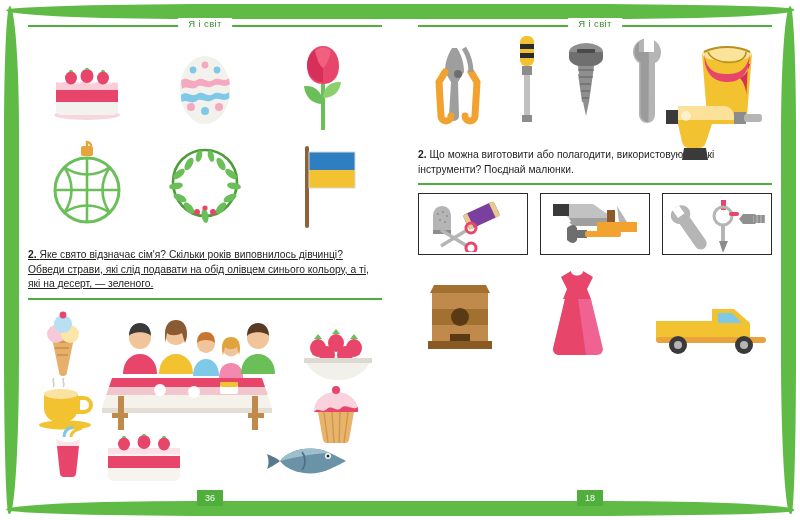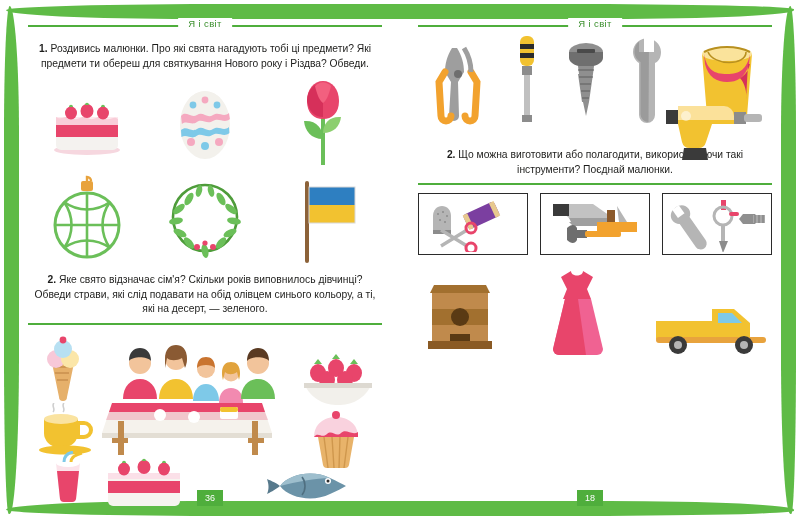--- a/index.html
+++ b/index.html
@@ -11,21 +11,20 @@
     height: 520px;
     overflow: hidden;
     font-family: "Liberation Sans", sans-serif;
     background: #ffffff;
   }
   .page {
     position: relative;
     width: 800px;
     height: 520px;
     background: #ffffff;
-    text-align: center;
   }
 
   
   .frame {
     position: absolute;
     inset: 0;
     pointer-events: none;
   }
   .frame .bar {
     position: absolute;
@@ -161,24 +160,20 @@
 
   <div class="spread">
 
     <div class="sheet left-sheet">
 
       <div class="runhead">
         <div class="rule"></div>
         <div class="label">Я і світ</div>
       </div>
 
-      <p class="task">
-        <span class="num">1.</span>
-        <span>Роздивись малюнки. Про які свята нагадують тобі ці предмети? Які предмети ти обереш для святкування Нового року і Різдва? Обведи.</span>
-      </p>
 
       <div class="grid3" style="margin-top:4px;row-gap:4px;">
 
         <div class="cell">
           <svg width="92" height="72" viewBox="0 0 92 72">
             <ellipse cx="46" cy="63" rx="33" ry="5" fill="#f6d7df"></ellipse>
             <path d="M15 36h62v22a5 5 0 0 1-5 5H20a5 5 0 0 1-5-5z" fill="#f4f2ef"></path>
             <path d="M15 36h62v12H15z" fill="#e8456b"></path>
             <path d="M15 44c6 5 10-3 16 1s10-4 16 0 10-4 16 0 9-3 14 1v4H15z" fill="#e8456b"></path>
             <path d="M15 30h62v8H15z" fill="#fde9ee"></path>
@@ -269,21 +264,21 @@
         <div class="cell">
           <svg width="80" height="92" viewBox="0 0 80 92">
             <rect x="22" y="8" width="4" height="82" rx="2" fill="#8c6239"></rect>
             <rect x="26" y="14" width="46" height="18" fill="#2e7fc1"></rect>
             <rect x="26" y="32" width="46" height="18" fill="#f2c230"></rect>
             <rect x="26" y="14" width="46" height="36" fill="none" stroke="#d8d8d8" stroke-width="1"></rect>
           </svg>
         </div>
       </div>
 
-      <p class="task" style="margin-top:8px;">
+      <p class="task" style="margin-top:18px;text-decoration:underline;">
         <span class="num">2.</span>
         <span>Яке свято відзначає сім'я? Скільки років виповнилось дівчинці? Обведи страви, які слід подавати на обід олівцем синього кольору, а ті, які на десерт, — зеленого.</span>
       </p>
 
       <div class="underline-rule"></div>
 
       <div class="scene" style="height:168px;">
 
         <div style="position:absolute;left:8px;top:2px;">
           <svg width="54" height="68" viewBox="0 0 54 68">

